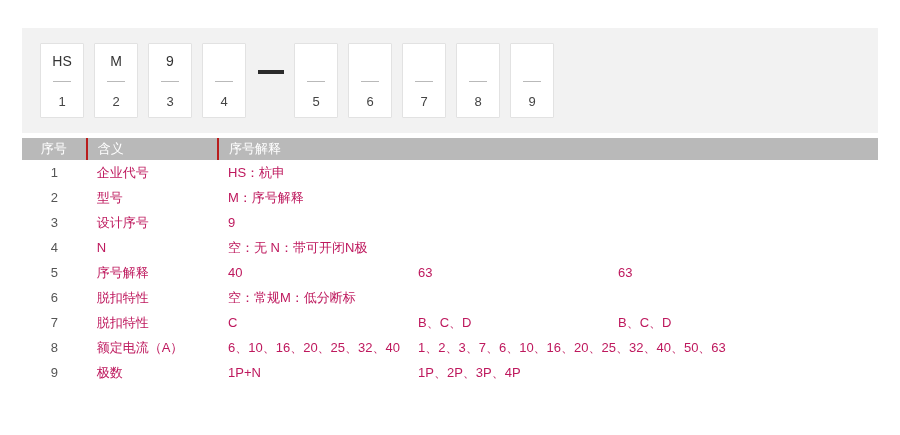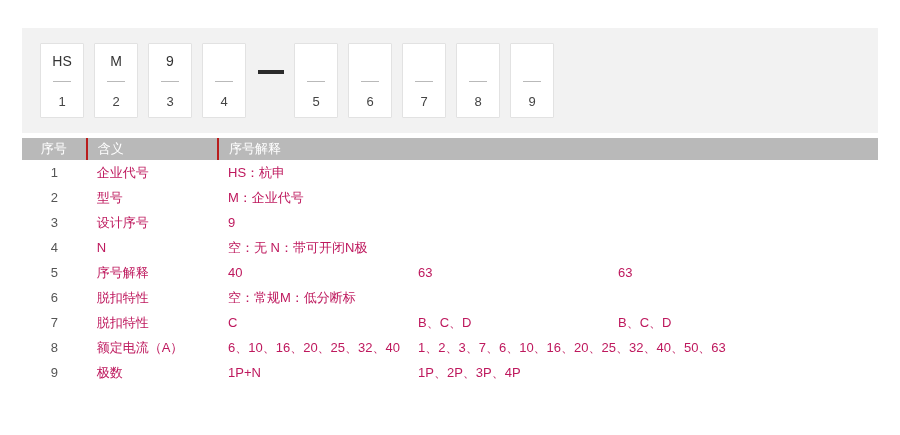--- a/index.html
+++ b/index.html
@@ -218,21 +218,21 @@
             <span class="seg s3"></span>
           </span>
         </td>
       </tr>
 
       <tr>
         <td class="c0">2</td>
         <td class="c1">型号</td>
         <td class="c2">
           <span class="seg-wrap">
-            <span class="seg s1">M：企业代号</span>
+            <span class="seg s1">M：序号解释</span>
             <span class="seg s2"></span>
             <span class="seg s3"></span>
           </span>
         </td>
       </tr>
 
       <tr>
         <td class="c0">3</td>
         <td class="c1">设计序号</td>
         <td class="c2">

